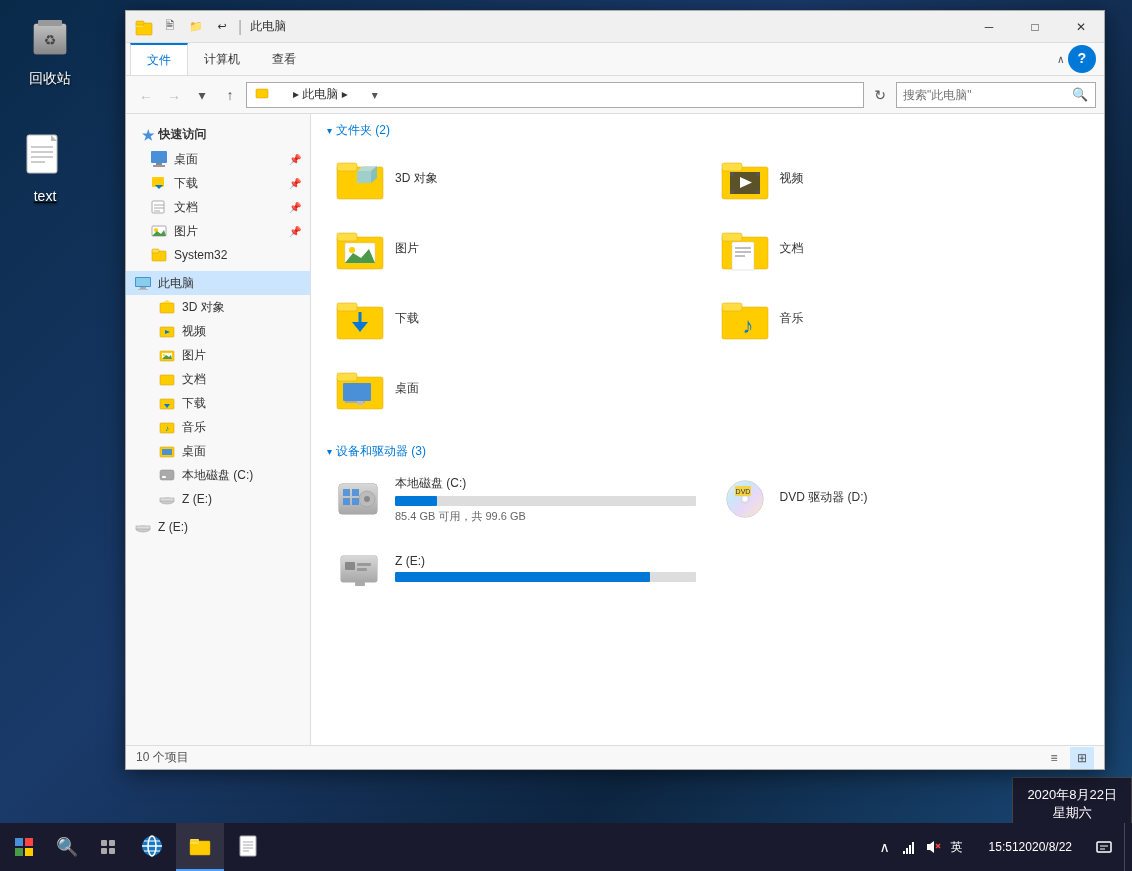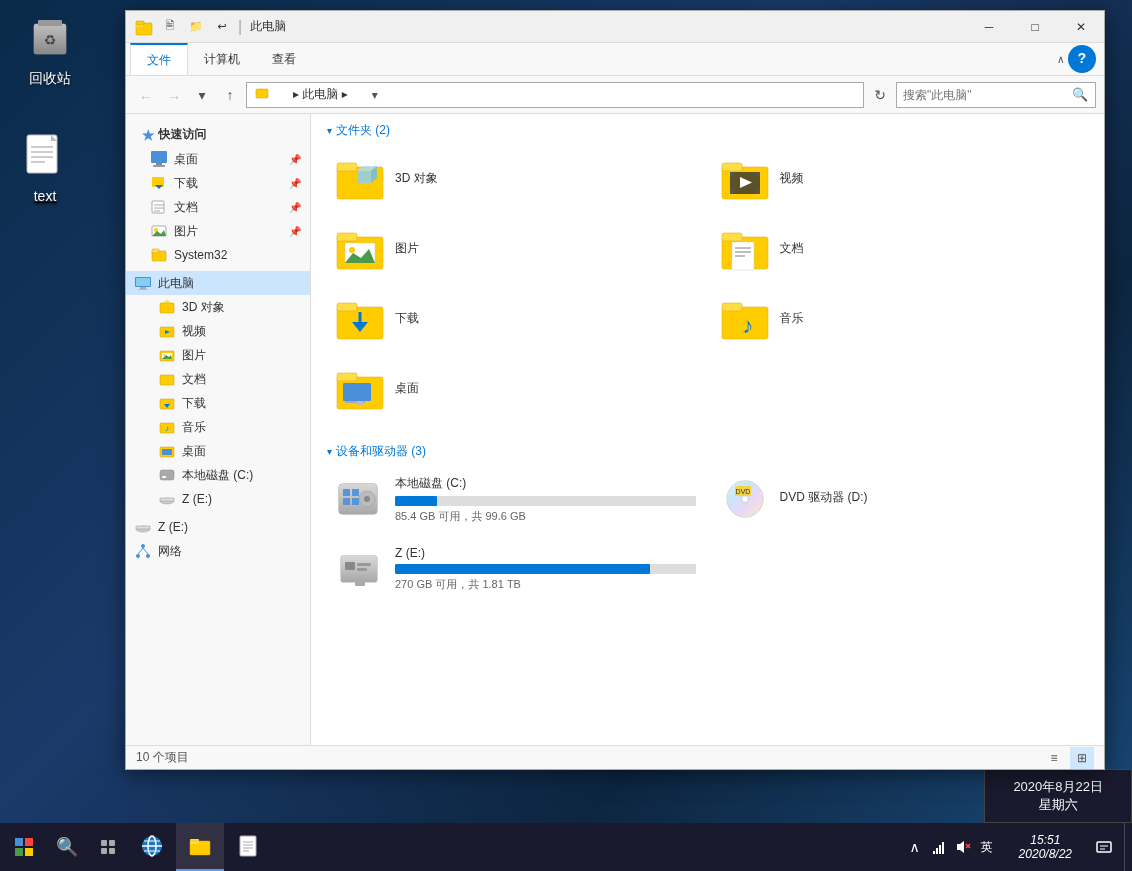--- a/index.html
+++ b/index.html
@@ -127,29 +127,27 @@
       height: 24px;
       display: flex;
       align-items: center;
       justify-content: center;
       color: white;
       font-size: 14px;
       cursor: pointer;
     }
     .taskbar-clock {
       display: flex;
-      flex-direction: column;
       align-items: center;
       justify-content: center;
       padding: 0 12px;
       height: 48px;
       color: white;
       font-size: 12px;
       cursor: pointer;
-      font-style: italic;
     }
     .taskbar-show-desktop {
       width: 8px;
       height: 48px;
       border-left: 1px solid rgba(255,255,255,0.2);
       cursor: pointer;
     }
     .taskbar-notification {
       width: 40px;
       height: 48px;
@@ -794,32 +792,20 @@
         <div class="sidebar-item" style="padding-left:8px; margin-top:4px;">
           <div class="sidebar-icon">
             <svg width="16" height="16" viewBox="0 0 16 16">
                 <ellipse cx="8" cy="10" rx="7" ry="3" fill="#ccc" stroke="#999" stroke-width="0.5"></ellipse>
                 <rect x="1" y="7" width="14" height="3" fill="#ddd" stroke="#999" stroke-width="0.5"></rect>
               </svg>
           </div>
           <span>Z (E:)</span>
         </div>
 
-        <div class="sidebar-item" style="padding-left:8px;">
-          <div class="sidebar-icon">
-            <svg width="16" height="16" viewBox="0 0 16 16">
-              <circle cx="8" cy="3" r="2" fill="#4a90d9"></circle>
-              <circle cx="3" cy="13" r="2" fill="#4a90d9"></circle>
-              <circle cx="13" cy="13" r="2" fill="#4a90d9"></circle>
-              <line x1="8" y1="5" x2="3" y2="11" stroke="#4a90d9" stroke-width="1"></line>
-              <line x1="8" y1="5" x2="13" y2="11" stroke="#4a90d9" stroke-width="1"></line>
-            </svg>
-          </div>
-          <span>网络</span>
-        </div>
       </div>
 
       <div class="main-panel">
 
         <div class="section-header">
           <span class="chevron">▾</span>
           <span>文件夹 (2)</span>
         </div>
 
         <div class="files-grid">
@@ -999,21 +985,20 @@
                 <rect x="22" y="17" width="14" height="3" rx="1" fill="#999"></rect>
                 <rect x="22" y="22" width="10" height="3" rx="1" fill="#999"></rect>
                 <rect x="20" y="36" width="10" height="4" rx="1" fill="#aaa"></rect>
               </svg>
             </div>
             <div class="drive-info">
               <div class="drive-name">Z (E:)</div>
               <div class="drive-bar-bg">
                 <div class="drive-bar-fill" style="width:85%;"></div>
               </div>
-              <div class="drive-size">270 GB 可用，共 1.81 TB</div>
             </div>
           </div>
 
         </div>
 
       </div>
     </div>
 
     <div class="status-bar">
       <span>10 个项目</span>
@@ -1111,18 +1096,18 @@
       <svg width="16" height="16" viewBox="0 0 16 16">
         <rect x="1" y="3" width="14" height="10" rx="1" fill="none" stroke="white" stroke-width="1.5"></rect>
         <line x1="4" y1="7" x2="12" y2="7" stroke="white" stroke-width="1"></line>
         <line x1="4" y1="10" x2="9" y2="10" stroke="white" stroke-width="1"></line>
       </svg>
     </div>
 
     <div class="taskbar-show-desktop"></div>
   </div>
 
-  <div style="position:absolute; bottom:48px; right:0; background:#1a1a2e; color:white; padding:8px 28px; font-size:13px; text-align:center; border:1px solid #444;">
+  <div style="position:absolute; bottom:40px; right:0; background:#1a1a2e; color:white; padding:8px 14px; font-size:13px; text-align:center; border:1px solid #444;">
     <div>2020年8月22日</div>
     <div>星期六</div>
   </div>
 
 </div>
 
 </body></html>

